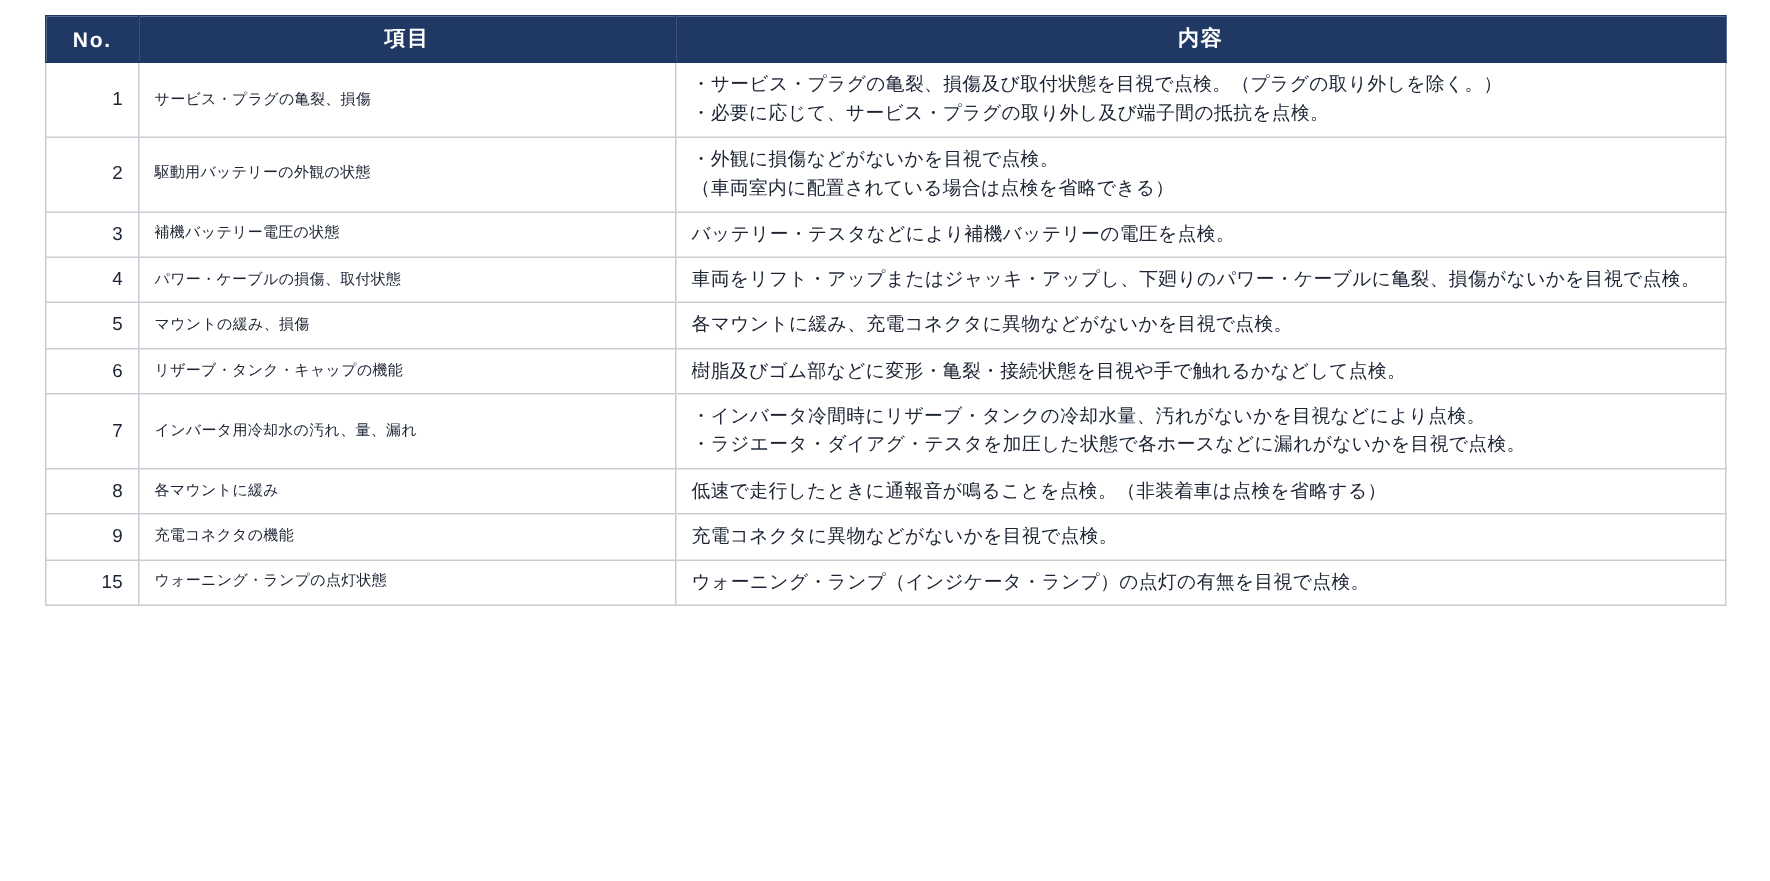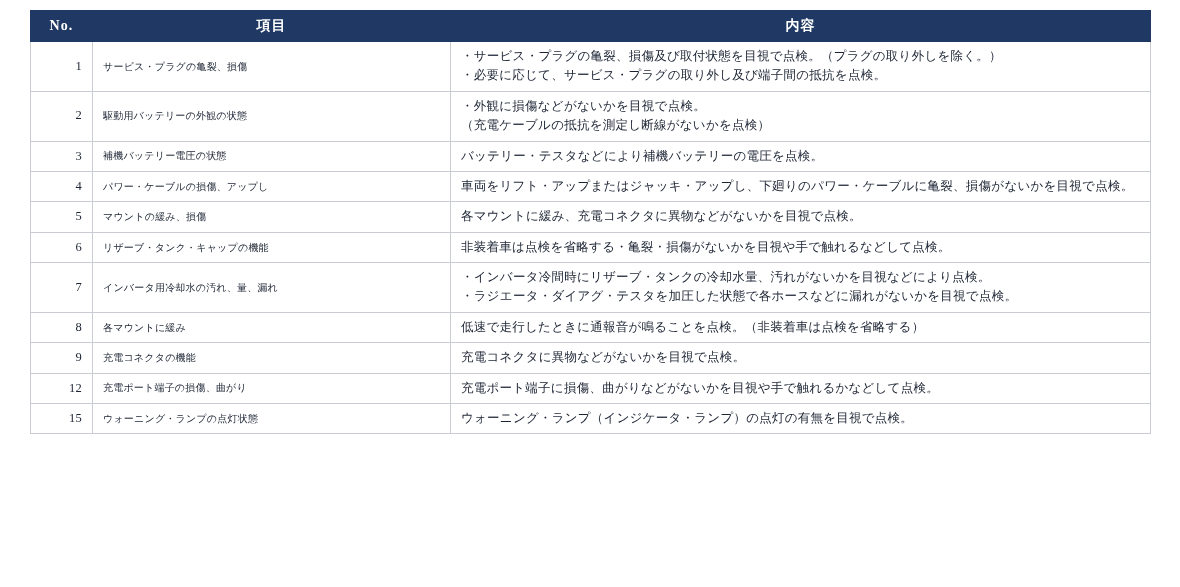--- a/index.html
+++ b/index.html
@@ -13,21 +13,20 @@
     font-family: "Liberation Sans", "DejaVu Sans", sans-serif;
     color: #1a1a1a;
     overflow: hidden;
   }
   .sheet {
     width: 1180px;
     height: 436px;
     position: relative;
     box-sizing: border-box;
     padding: 10px 30px 0 30px;
-    font-family: Liberation Serif, serif;
   }
   table.inspection {
     width: 1120px;
     border-collapse: collapse;
     table-layout: fixed;
     font-size: 12.5px;
   }
   table.inspection thead th {
     background: #1f3864;
     color: #ffffff;
@@ -92,66 +91,61 @@
           <td class="content">
             <span class="line">・サービス・プラグの亀裂、損傷及び取付状態を目視で点検。（プラグの取り外しを除く。）</span>
             <span class="line">・必要に応じて、サービス・プラグの取り外し及び端子間の抵抗を点検。</span>
           </td>
         </tr>
         <tr>
           <td class="no">2</td>
           <td class="item">駆動用バッテリーの外観の状態</td>
           <td class="content">
             <span class="line">・外観に損傷などがないかを目視で点検。</span>
-            <span class="line">（充電ケーブルの抵抗を測定し断線がないかを点検）</span>
+            <span class="line">（車両室内に配置されている場合は点検を省略できる）</span>
           </td>
         </tr>
         <tr>
           <td class="no">3</td>
           <td class="item">補機バッテリー電圧の状態</td>
           <td class="content">バッテリー・テスタなどにより補機バッテリーの電圧を点検。</td>
         </tr>
         <tr>
           <td class="no">4</td>
-          <td class="item">パワー・ケーブルの損傷、アップし</td>
+          <td class="item">パワー・ケーブルの損傷、取付状態</td>
           <td class="content">車両をリフト・アップまたはジャッキ・アップし、下廻りのパワー・ケーブルに亀裂、損傷がないかを目視で点検。</td>
         </tr>
         <tr>
           <td class="no">5</td>
           <td class="item">マウントの緩み、損傷</td>
           <td class="content">各マウントに緩み、充電コネクタに異物などがないかを目視で点検。</td>
         </tr>
         <tr>
           <td class="no">6</td>
           <td class="item">リザーブ・タンク・キャップの機能</td>
-          <td class="content">非装着車は点検を省略する・亀裂・損傷がないかを目視や手で触れるなどして点検。</td>
+          <td class="content">樹脂及びゴム部などに変形・亀裂・接続状態を目視や手で触れるかなどして点検。</td>
         </tr>
         <tr>
           <td class="no">7</td>
           <td class="item">インバータ用冷却水の汚れ、量、漏れ</td>
           <td class="content">
             <span class="line">・インバータ冷間時にリザーブ・タンクの冷却水量、汚れがないかを目視などにより点検。</span>
             <span class="line">・ラジエータ・ダイアグ・テスタを加圧した状態で各ホースなどに漏れがないかを目視で点検。</span>
           </td>
         </tr>
         <tr>
           <td class="no">8</td>
           <td class="item">各マウントに緩み</td>
           <td class="content">低速で走行したときに通報音が鳴ることを点検。（非装着車は点検を省略する）</td>
         </tr>
         <tr>
           <td class="no">9</td>
           <td class="item">充電コネクタの機能</td>
           <td class="content">充電コネクタに異物などがないかを目視で点検。</td>
         </tr>
         <tr>
-          <td class="no">12</td>
-          <td class="item">充電ポート端子の損傷、曲がり</td>
-          <td class="content">充電ポート端子に損傷、曲がりなどがないかを目視や手で触れるかなどして点検。</td>
-        </tr>
-        <tr>
           <td class="no">15</td>
           <td class="item">ウォーニング・ランプの点灯状態</td>
           <td class="content">ウォーニング・ランプ（インジケータ・ランプ）の点灯の有無を目視で点検。</td>
         </tr>
       </tbody>
   </table>
 </div>
 
 </body></html>

